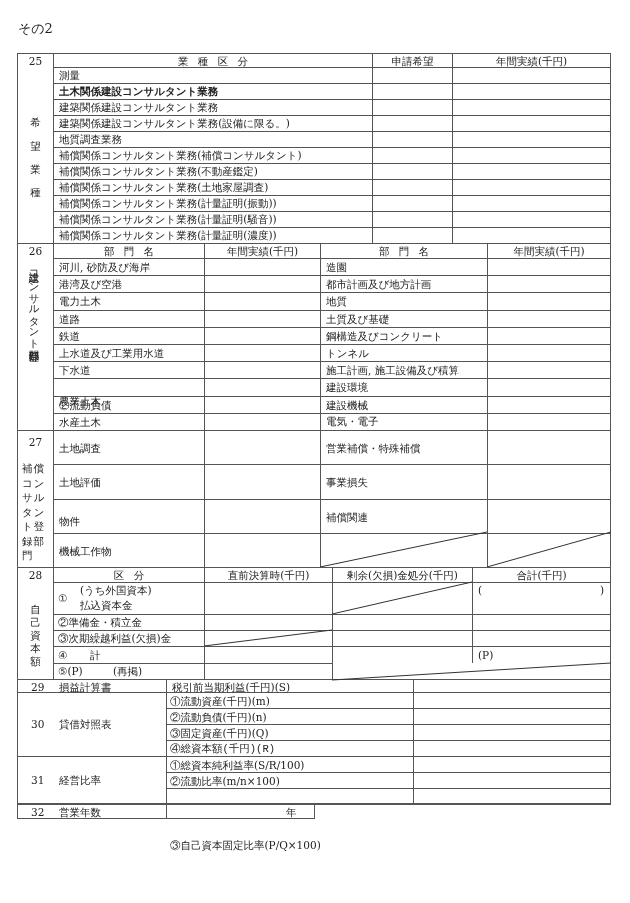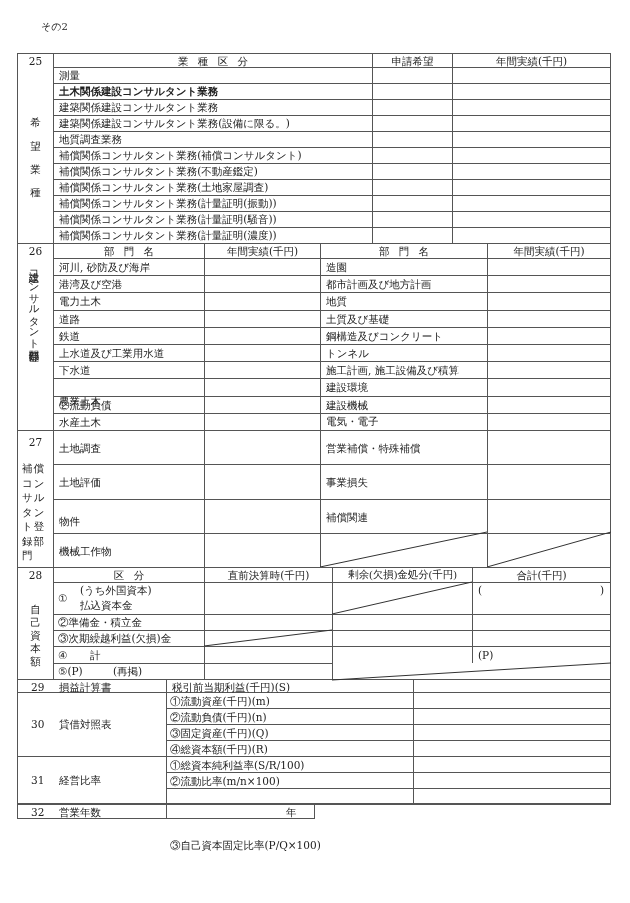--- a/index.html
+++ b/index.html
@@ -11,21 +11,21 @@
   .txt { position: absolute; white-space: nowrap; line-height: 1; }
   .ctr { text-align: center; }
   svg.diag { position: absolute; overflow: visible; }
   svg.diag line { stroke: #333; stroke-width: 1; }
   .vert { position: absolute; writing-mode: vertical-rl; text-orientation: upright; line-height: 1; }
 </style>
 </head>
 <body>
 
 <div id="page">
-  <div class="txt" style="left:18px;top:22px;font-size:10px;margin-left:23px;">その2</div>
+  <div class="txt" style="left:18px;top:22px;font-size:13px;">その2</div>
 
   <div class="abs" style="left:17px;top:53px;width:594px;height:627px;border:1px solid #555;"></div>
 
   <div>
     <div class="vl" style="left:53px;top:53px;height:190px;"></div>
     <div class="vl" style="left:372px;top:53px;height:190px;"></div>
     <div class="vl" style="left:452px;top:53px;height:190px;"></div>
     <div class="txt ctr" style="left:18px;top:56px;width:35px;">25</div>
     <div class="txt ctr" style="left:54px;top:56px;width:318px;word-spacing:6px;">業 種 区 分</div>
     <div class="txt ctr" style="left:373px;top:56px;width:79px;">申請希望</div>
@@ -205,21 +205,21 @@
       </svg>
     <svg class="diag" style="left:204px;top:630px;" width="128" height="16">
         <line x1="0" y1="16" x2="128" y2="0"></line>
       </svg>
     <svg class="diag" style="left:332px;top:663px;" width="279" height="17">
         <line x1="0" y1="17" x2="279" y2="0"></line>
       </svg>
     <div class="txt ctr" style="left:18px;top:570px;width:35px;">28</div>
     <div class="txt ctr" style="left:54px;top:570px;width:150px;word-spacing:6px;">区 分</div>
     <div class="txt ctr" style="left:205px;top:570px;width:127px;">直前決算時(千円)</div>
-    <div class="txt ctr" style="left:333px;top:570px;width:139px;font-family:Liberation Serif, serif;">剰余(欠損)金処分(千円)</div>
+    <div class="txt ctr" style="left:333px;top:570px;width:139px;">剰余(欠損)金処分(千円)</div>
     <div class="txt ctr" style="left:473px;top:570px;width:137px;">合計(千円)</div>
     <div class="txt ctr" style="left:18px;top:603px;width:35px;line-height:13px;">
       <div>自</div>
         <div>己</div>
         <div>資</div>
         <div>本</div>
         <div>額</div>
     </div>
     <div class="txt" style="left:58px;top:593px;">①</div>
     <div class="txt" style="left:80px;top:585px;">(うち外国資本)</div>
@@ -252,21 +252,21 @@
     <div class="txt" style="left:31px;top:682px;">29</div>
     <div class="txt" style="left:59px;top:682px;">損益計算書</div>
     <div class="txt" style="left:172px;top:682px;">税引前当期利益(千円)(S)</div>
   </div>
   <div>
     <div class="txt" style="left:31px;top:719px;">30</div>
     <div class="txt" style="left:59px;top:719px;">貸借対照表</div>
     <div class="txt" style="left:170px;top:696px;">①流動資産(千円)(m)</div>
     <div class="txt" style="left:170px;top:712px;">②流動負債(千円)(n)</div>
     <div class="txt" style="left:170px;top:728px;">③固定資産(千円)(Q)</div>
-    <div class="txt" style="left:170px;top:744px;">④総資本額(千円)(R)</div>
+    <div class="txt" style="left:170px;top:744px;font-family:Liberation Mono, monospace;">④総資本額(千円)(R)</div>
   </div>
   <div>
     <div class="txt" style="left:31px;top:775px;">31</div>
     <div class="txt" style="left:59px;top:775px;">経営比率</div>
     <div class="txt" style="left:170px;top:760px;">①総資本純利益率(S/R/100)</div>
     <div class="txt" style="left:170px;top:776px;">②流動比率(m/n×100)</div>
     <div class="txt" style="left:170px;top:840px;">③自己資本固定比率(P/Q×100)</div>
   </div>
   <div>
     <div class="txt" style="left:31px;top:807px;">32</div>

